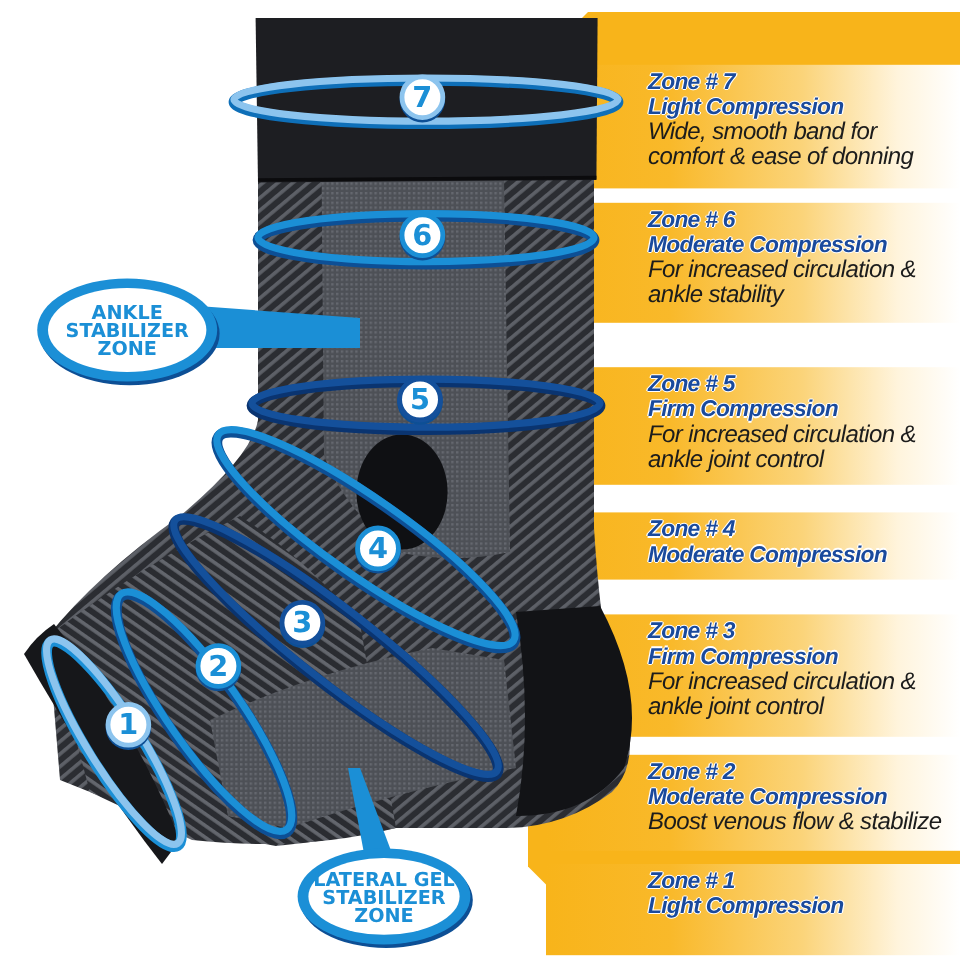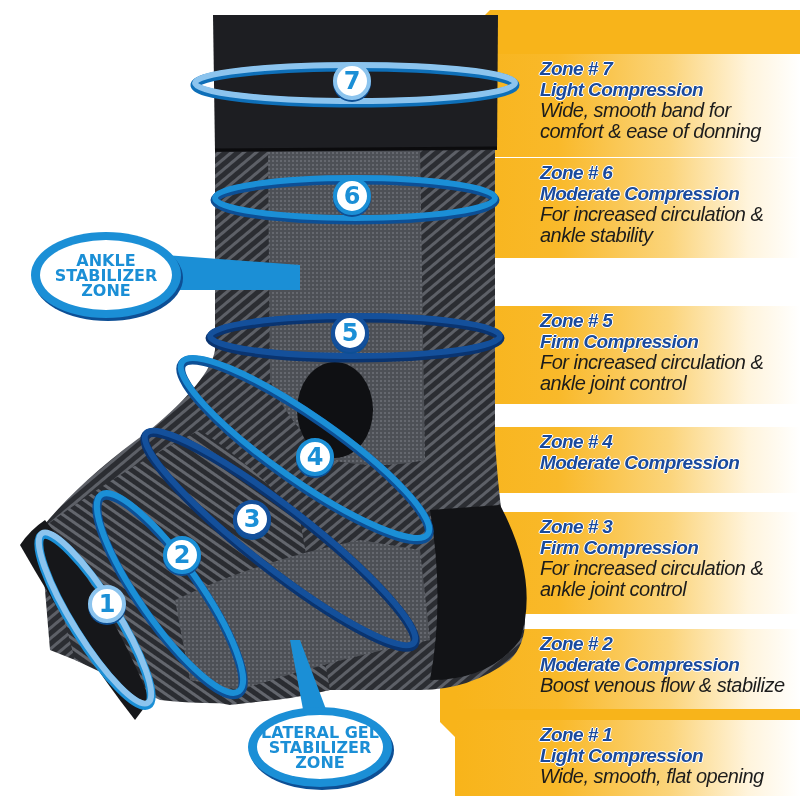--- a/index.html
+++ b/index.html
@@ -49,39 +49,39 @@
 
   <div class="band" style="top:10px;height:103px;">
     <div class="band-text">
       <span class="zone-title">Zone # 7</span>
       <span class="zone-level">Light Compression</span>
       <span class="zone-desc">Wide, smooth band for</span>
       <span class="zone-desc">comfort &amp; ease of donning</span>
     </div>
   </div>
 
-  <div class="band" style="top:114px;height:100px;">
+  <div class="band" style="top:125px;height:100px;">
     <div class="band-text">
       <span class="zone-title">Zone # 6</span>
       <span class="zone-level">Moderate Compression</span>
       <span class="zone-desc">For increased circulation &amp;</span>
       <span class="zone-desc">ankle stability</span>
     </div>
   </div>
 
   <div class="band" style="top:262px;height:98px;">
     <div class="band-text">
       <span class="zone-title">Zone # 5</span>
       <span class="zone-level">Firm Compression</span>
       <span class="zone-desc">For increased circulation &amp;</span>
       <span class="zone-desc">ankle joint control</span>
     </div>
   </div>
 
-  <div class="band" style="top:383px;height:66px;">
+  <div class="band" style="top:383px;height:56px;">
     <div class="band-text">
       <span class="zone-title">Zone # 4</span>
       <span class="zone-level">Moderate Compression</span>
     </div>
   </div>
 
   <div class="band" style="top:468px;height:102px;">
     <div class="band-text">
       <span class="zone-title">Zone # 3</span>
       <span class="zone-level">Firm Compression</span>
@@ -95,21 +95,20 @@
       <span class="zone-title">Zone # 2</span>
       <span class="zone-level">Moderate Compression</span>
       <span class="zone-desc">Boost venous flow &amp; stabilize</span>
     </div>
   </div>
 
   <div class="band" style="top:676px;height:76px;">
     <div class="band-text">
       <span class="zone-title">Zone # 1</span>
       <span class="zone-level">Light Compression</span>
-      <span class="zone-desc">Wide, smooth, flat opening</span>
     </div>
   </div>
 
   <svg style="position:absolute;left:0;top:0" width="800" height="800">
     <defs>
       <pattern id="knit" width="8" height="8" patternUnits="userSpaceOnUse" patternTransform="rotate(-40)">
         <rect width="8" height="8" fill="#2b2d32"></rect>
         <rect width="8" height="3" fill="#5d6067"></rect>
       </pattern>
       <pattern id="knitFine" width="4" height="4" patternUnits="userSpaceOnUse">

